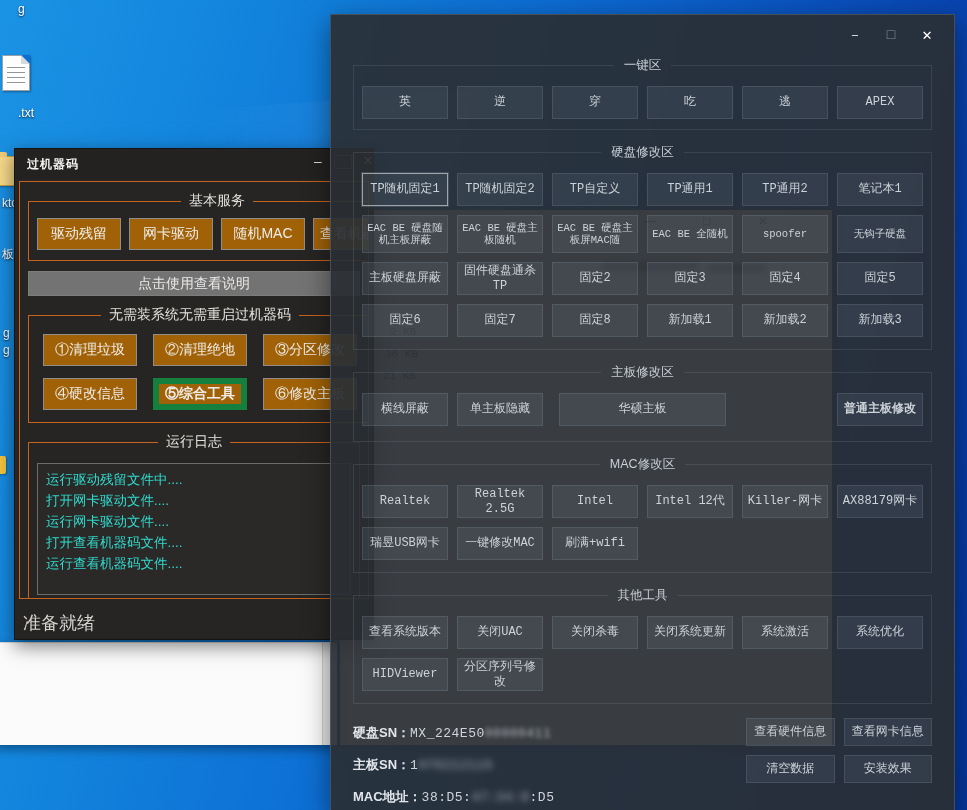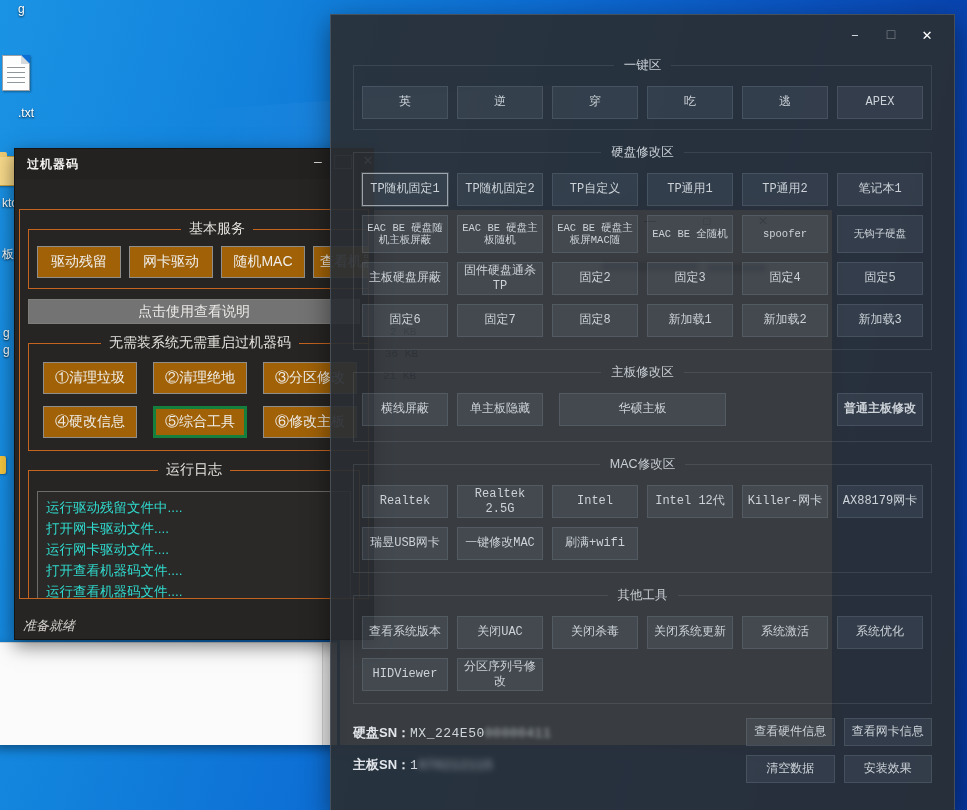--- a/index.html
+++ b/index.html
@@ -41,36 +41,36 @@
   .lwin { position:absolute; left:14px; top:148px; width:360px; height:492px; background:#262523;
     border:1px solid #151413; box-shadow:0 6px 18px rgba(0,0,0,.5); color:#e9e7e4; }
   .lwin-titlebar { position:relative; height:30px; display:flex; align-items:center; padding:0 12px;
     background:#232221; }
   .lwin-title { font-size:12px; font-weight:bold; color:#f4f2ef; letter-spacing:1px; }
   .lwin-controls { position:absolute; top:4px; left:0; width:100%; height:22px; }
   .lwin-min  { position:absolute; left:292px; top:0; width:22px; text-align:center; color:#dcdad7; font-size:14px; }
   .lwin-max  { position:absolute; left:319px; top:2px; width:18px; height:14px; border:1px solid #8a8886; opacity:.8; }
   .lwin-close{ position:absolute; left:342px; top:0; width:22px; text-align:center; color:#d8d6d3; font-size:13px; }
   .lwin-body { position:absolute; left:4px; right:4px; top:32px; bottom:40px; border:1px solid #c4641f;
-    padding:10px 8px 8px; overflow:hidden;margin-top:28px; }
+    padding:10px 8px 8px; overflow:hidden; }
   .lgroup { border:1px solid #c4641f; padding:8px 8px 10px; position:relative; }
   .lgroup legend { margin:0 auto; padding:0 8px; font-size:14px; color:#e4e1dd; }
   .lrow { display:flex; gap:8px; overflow:hidden; }
   .lbtn { flex:0 0 84px; height:32px; background:#a16207; border:1px solid #908e8b; color:#efedea;
     font-size:14px; display:flex; align-items:center; justify-content:center; white-space:nowrap; overflow:hidden; }
   .lbtn.wide { flex:0 0 94px; }
-  .lbtn.active { border:3px solid #15803d; }
+  .lbtn.active { border:6px solid #15803d;font-weight:bold; }
   .lhelp { margin:10px 0; width:100%; height:25px; background:#737373; border:1px solid #7f7d7a; color:#eceae7;
     font-size:14px; display:flex; align-items:center; justify-content:center; }
   .lgrid2 { display:grid; grid-template-columns:repeat(3, 94px); gap:12px 16px; justify-content:flex-start;
     padding:2px 6px; overflow:hidden; }
   .logbox { margin-top:4px; height:132px; background:#2a2927; border:1px solid #6e6c69; padding:5px 8px;
     overflow:hidden; }
   .logline { color:#30d9cd; font-size:13.5px; line-height:21px; white-space:nowrap; }
-  .lstatus { position:absolute; left:8px; bottom:4px; font-size:13px; color:#d6d3cf;font-style:italic; }
+  .lstatus { position:absolute; left:8px; bottom:4px; font-size:18px; color:#d6d3cf; }
 
   
   .rwin { position:absolute; left:330px; top:14px; width:625px; height:800px;
     background:rgba(42,46,52,0.93); border:1px solid rgba(95,105,118,.55);
     box-shadow:0 8px 26px rgba(0,0,0,.45); color:#ccd2d8;
     font-family:"Liberation Mono", "DejaVu Sans Mono", monospace; }
   .rwin-titlebar { position:relative; height:42px; }
   .rwin-controls { position:absolute; right:16px; top:10px; display:flex; gap:14px; align-items:center; }
   .rc { width:22px; height:20px; display:flex; align-items:center; justify-content:center; font-size:14px; color:#cfd5db; }
   .rc-max { opacity:.55; }
@@ -268,20 +268,26 @@
       <div class="sn-line">
         <span class="sn-label">硬盘SN：</span>
         <span class="sn-value">MX_224E50</span>
         <span class="sn-value redact2">00000411</span>
       </div>
       <div class="sn-line">
         <span class="sn-label">主板SN：</span>
         <span class="sn-value">1</span>
         <span class="sn-value redact3">070212115</span>
       </div>
+      <div class="sn-line">
+        <span class="sn-label">MAC地址：</span>
+        <span class="sn-value">38:D5:</span>
+        <span class="sn-value redact3">47:34:8</span>
+        <span class="sn-value">:D5</span>
+      </div>
     </div>
     <div class="fbtn-grid">
       <div class="rbtn">查看硬件信息</div>
       <div class="rbtn">查看网卡信息</div>
       <div class="rbtn">清空数据</div>
       <div class="rbtn">安装效果</div>
     </div>
   </div>
 </div>
 

